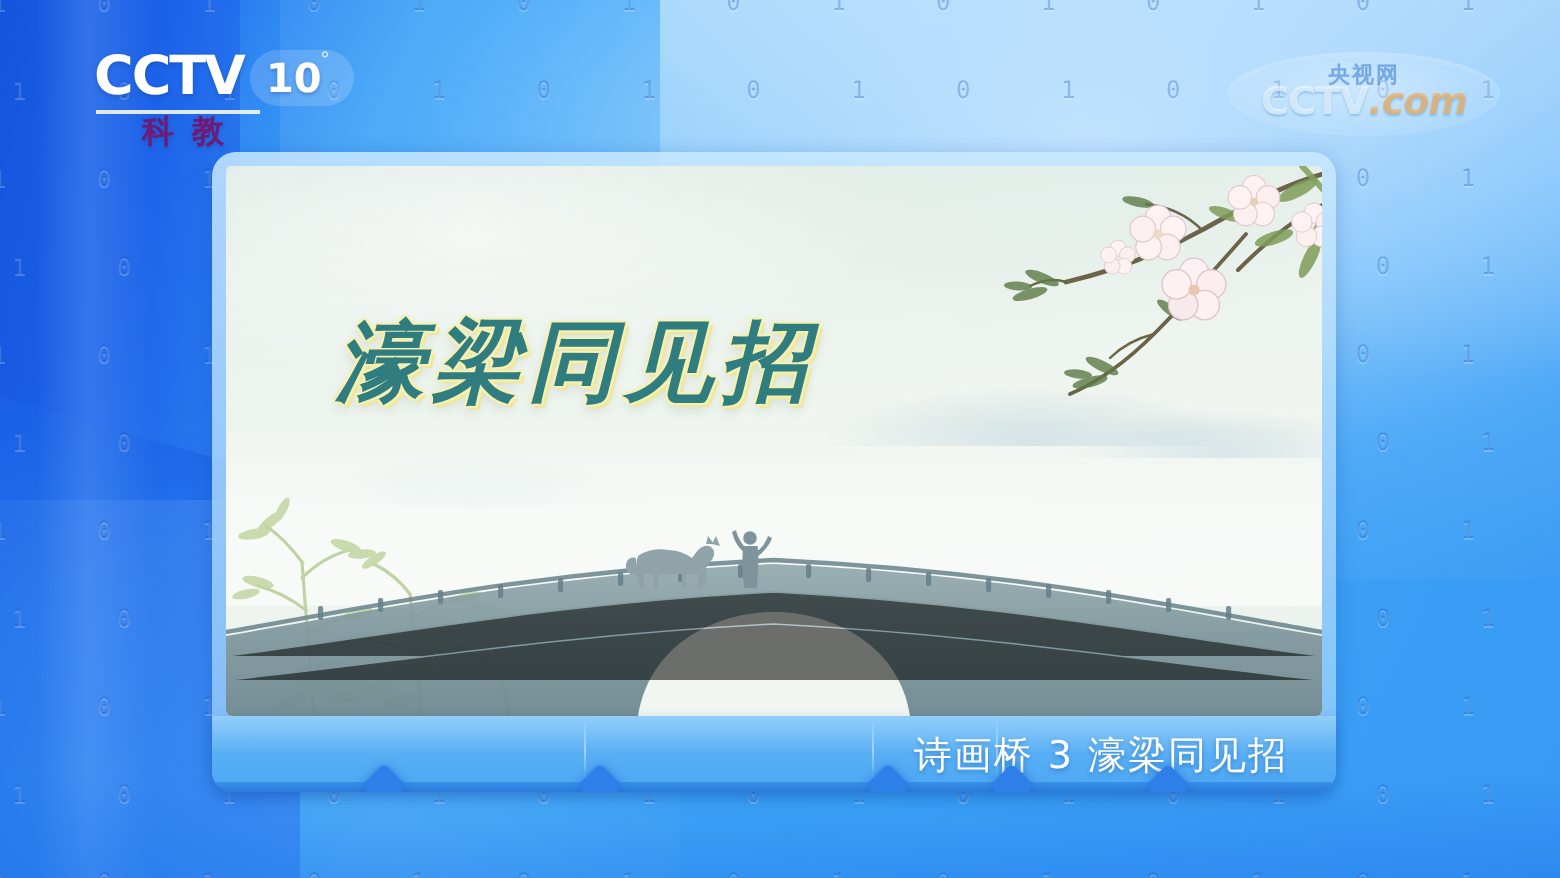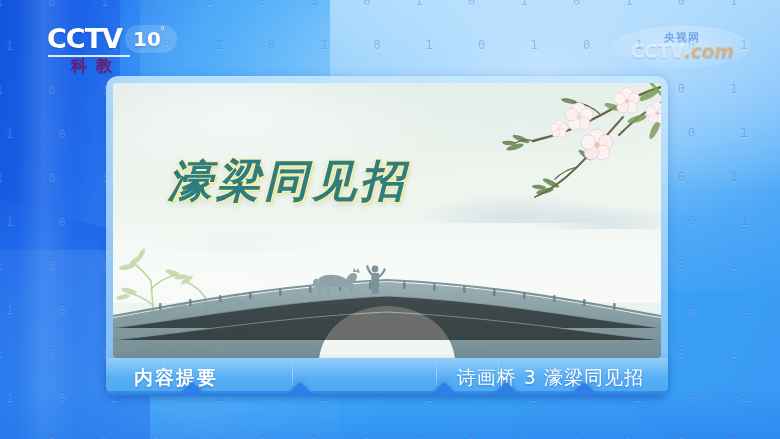--- a/index.html
+++ b/index.html
@@ -641,21 +641,20 @@
 
   </div>
 
   <div class="title-main">濠梁同见招</div>
 
   <div class="bottom-bar">
     <div class="bar-sheen"></div>
     <div class="bar-sep" style="left:186px;"></div>
     <div class="bar-sep" style="left:330px;"></div>
     <div class="bar-sep" style="left:392px;"></div>
-    <div class="bar-label-left">内容提要</div>
     <div class="bar-label-right">诗画桥 3 濠梁同见招</div>
     <div class="bar-bottomline"></div>
     <div class="bar-diamond" style="left:78px;"></div>
     <div class="bar-diamond" style="left:186px;"></div>
     <div class="bar-diamond" style="left:330px;"></div>
     <div class="bar-diamond" style="left:392px;"></div>
     <div class="bar-diamond" style="left:470px;"></div>
   </div>
 
 </div>

